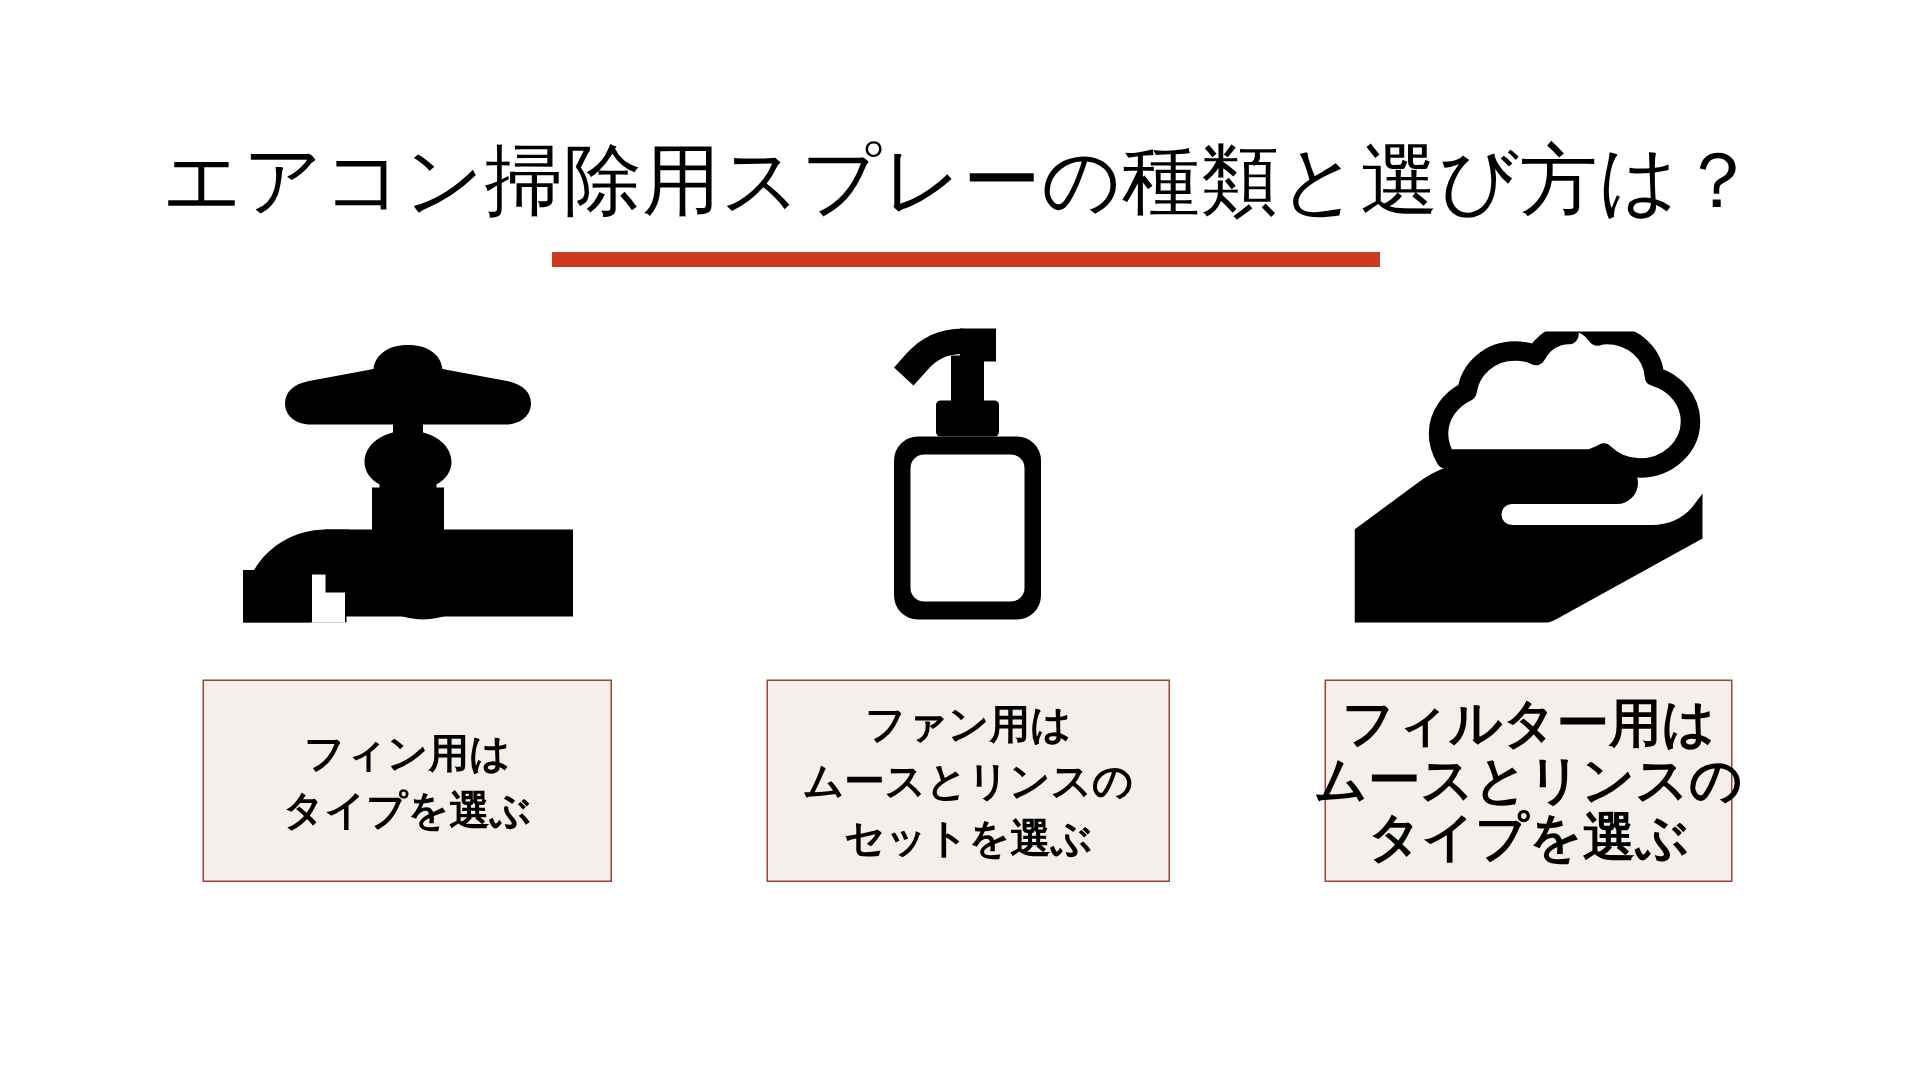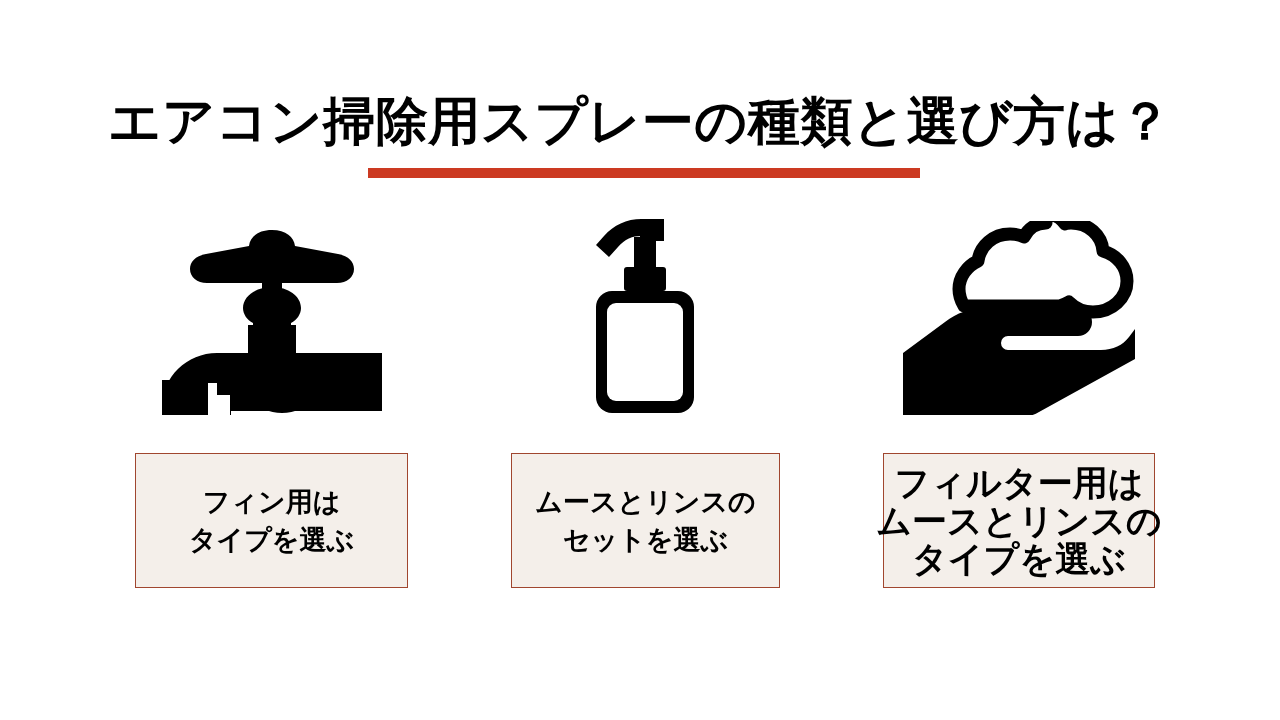--- a/index.html
+++ b/index.html
@@ -25,21 +25,21 @@
   
   .title-block {
     position: absolute;
     left: 0;
     top: 92px;
     width: 1280px;
     text-align: center;
   }
   .slide-title {
     font-size: 52px;
-    font-weight: 700;
+    font-weight: 400;
     color: #000000;
     letter-spacing: 0.5px;
     line-height: 1.12;
     white-space: nowrap;
   }
   .title-underline {
     position: absolute;
     left: 368px;
     top: 168px;
     width: 552px;
@@ -172,20 +172,21 @@
     </div>
 
   </div>
 
   <div class="caption-box col1">
     <div class="caption-line">フィン用は</div>
     <div class="caption-line">タイプを選ぶ</div>
   </div>
 
   <div class="caption-box col2">
+    <div class="caption-line">ファン用は</div>
     <div class="caption-line">ムースとリンスの</div>
     <div class="caption-line">セットを選ぶ</div>
   </div>
 
   <div class="caption-box col3">
     <div class="caption-line">フィルター用は</div>
     <div class="caption-line">ムースとリンスの</div>
     <div class="caption-line">タイプを選ぶ</div>
   </div>
 

